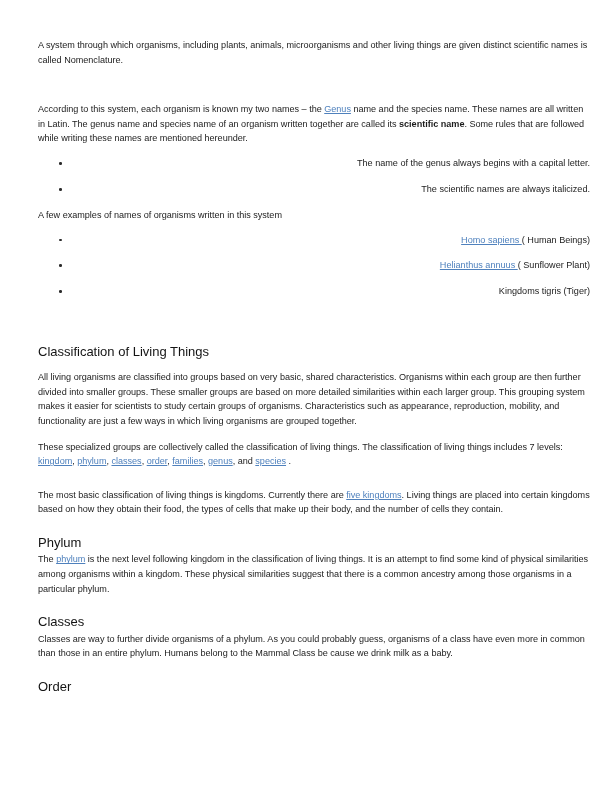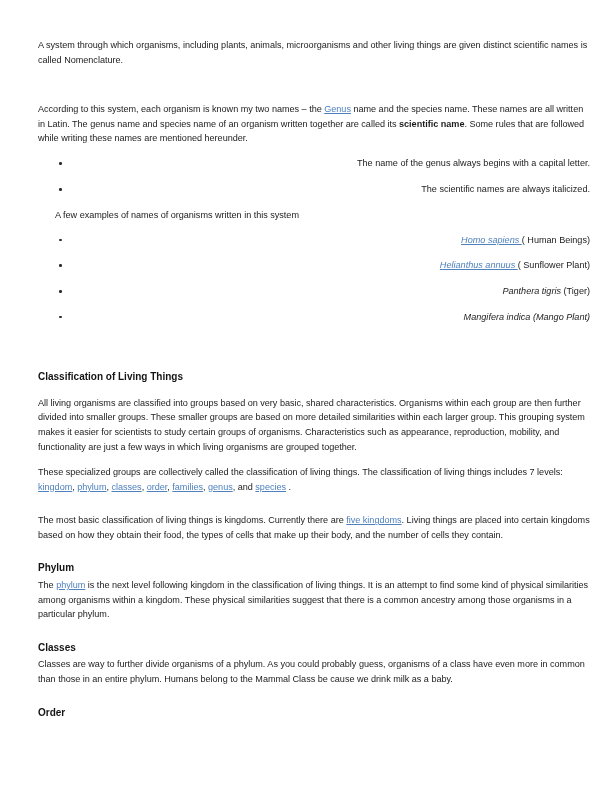--- a/index.html
+++ b/index.html
@@ -31,23 +31,23 @@
     color: #1c1c1c;
     text-align: left;
     letter-spacing: -0.02px;
   }
   p.para.tight {
     margin-bottom: 10px;
     margin-top: 35px;
   }
   h3.heading {
     margin: 0 0 2px 0;
-    font-size: 10px;
+    font-size: 13px;
     line-height: 14.6px;
-    font-weight: bold;
+    font-weight: normal;
     color: #141414;
   }
   h3.heading.section {
     margin: 0 0 3px 0;
   }
   .gap-big { height: 35px; }
   .gap-sm  { height: 8px; }
   ul.bullets {
     margin: 0 0 0 0;
     padding: 0;
@@ -73,45 +73,44 @@
     border-radius: 50%;
   }
   ul.bullets.examples li {
     margin-bottom: 11px;
   }
   a.lnk {
     color: #4f81bd;
     text-decoration: underline;
     text-decoration-color: #4f81bd;
   }
-  .it { font-style: italic; }
+  .it { }
   .bd { font-weight: bold; }
 </style>
 </head>
 <body>
 
 <div id="page">
   <div class="doc">
 
     <p class="para">A system through which organisms, including plants, animals, microorganisms and other living things are given distinct scientific names is called Nomenclature.</p>
 
     <p class="para tight"><span>According to this system, each organism is known my two names – the </span><a class="lnk" href="#">Genus</a><span> name and the species name. These names are all written in Latin. The genus name and species name of an organism written together are called its </span><span class="bd">scientific name</span><span>. Some rules that are followed while writing these names are mentioned hereunder.</span></p>
 
     <ul class="bullets">
       <li><span>The name of the genus always begins with a capital letter.</span></li>
       <li><span>The scientific names are always italicized.</span></li>
     </ul>
 
-    <p class="para tight" style="margin-top:1px;margin-left:17px;">A few examples of names of organisms written in this system</p>
+    <p class="para tight" style="margin-top:1px;">A few examples of names of organisms written in this system</p>
 
     <ul class="bullets examples">
       <li><a class="lnk it" href="#">Homo sapiens </a><span>( Human Beings)</span></li>
       <li><a class="lnk it" href="#">Helianthus annuus </a><span>( Sunflower Plant)</span></li>
-      <li><span class="it">Panthera tigris </span><span>(Tiger)</span></li>
-      <li><span class="it">Mangifera indica </span><span class="it">(Mango Plant)</span></li>
+      <li><span class="it">Kingdoms tigris </span><span>(Tiger)</span></li>
     </ul>
 
     <div class="gap-big"></div>
 
     <h3 class="heading section">Classification of Living Things</h3>
     <div class="gap-sm"></div>
 
     <p class="para">All living organisms are classified into groups based on very basic, shared characteristics. Organisms within each group are then further divided into smaller groups. These smaller groups are based on more detailed similarities within each larger group. This grouping system makes it easier for scientists to study certain groups of organisms. Characteristics such as appearance, reproduction, mobility, and functionality are just a few ways in which living organisms are grouped together.</p>
 
     <p class="para"><span>These specialized groups are collectively called the classification of living things. The classification of living things includes 7 levels: </span><a class="lnk" href="#">kingdom</a>, <a class="lnk" href="#">phylum</a>, <a class="lnk" href="#">classes</a>, <a class="lnk" href="#">order</a>, <a class="lnk" href="#">families</a>, <a class="lnk" href="#">genus</a>, <span>and </span><a class="lnk" href="#">species</a><span> .</span></p>

